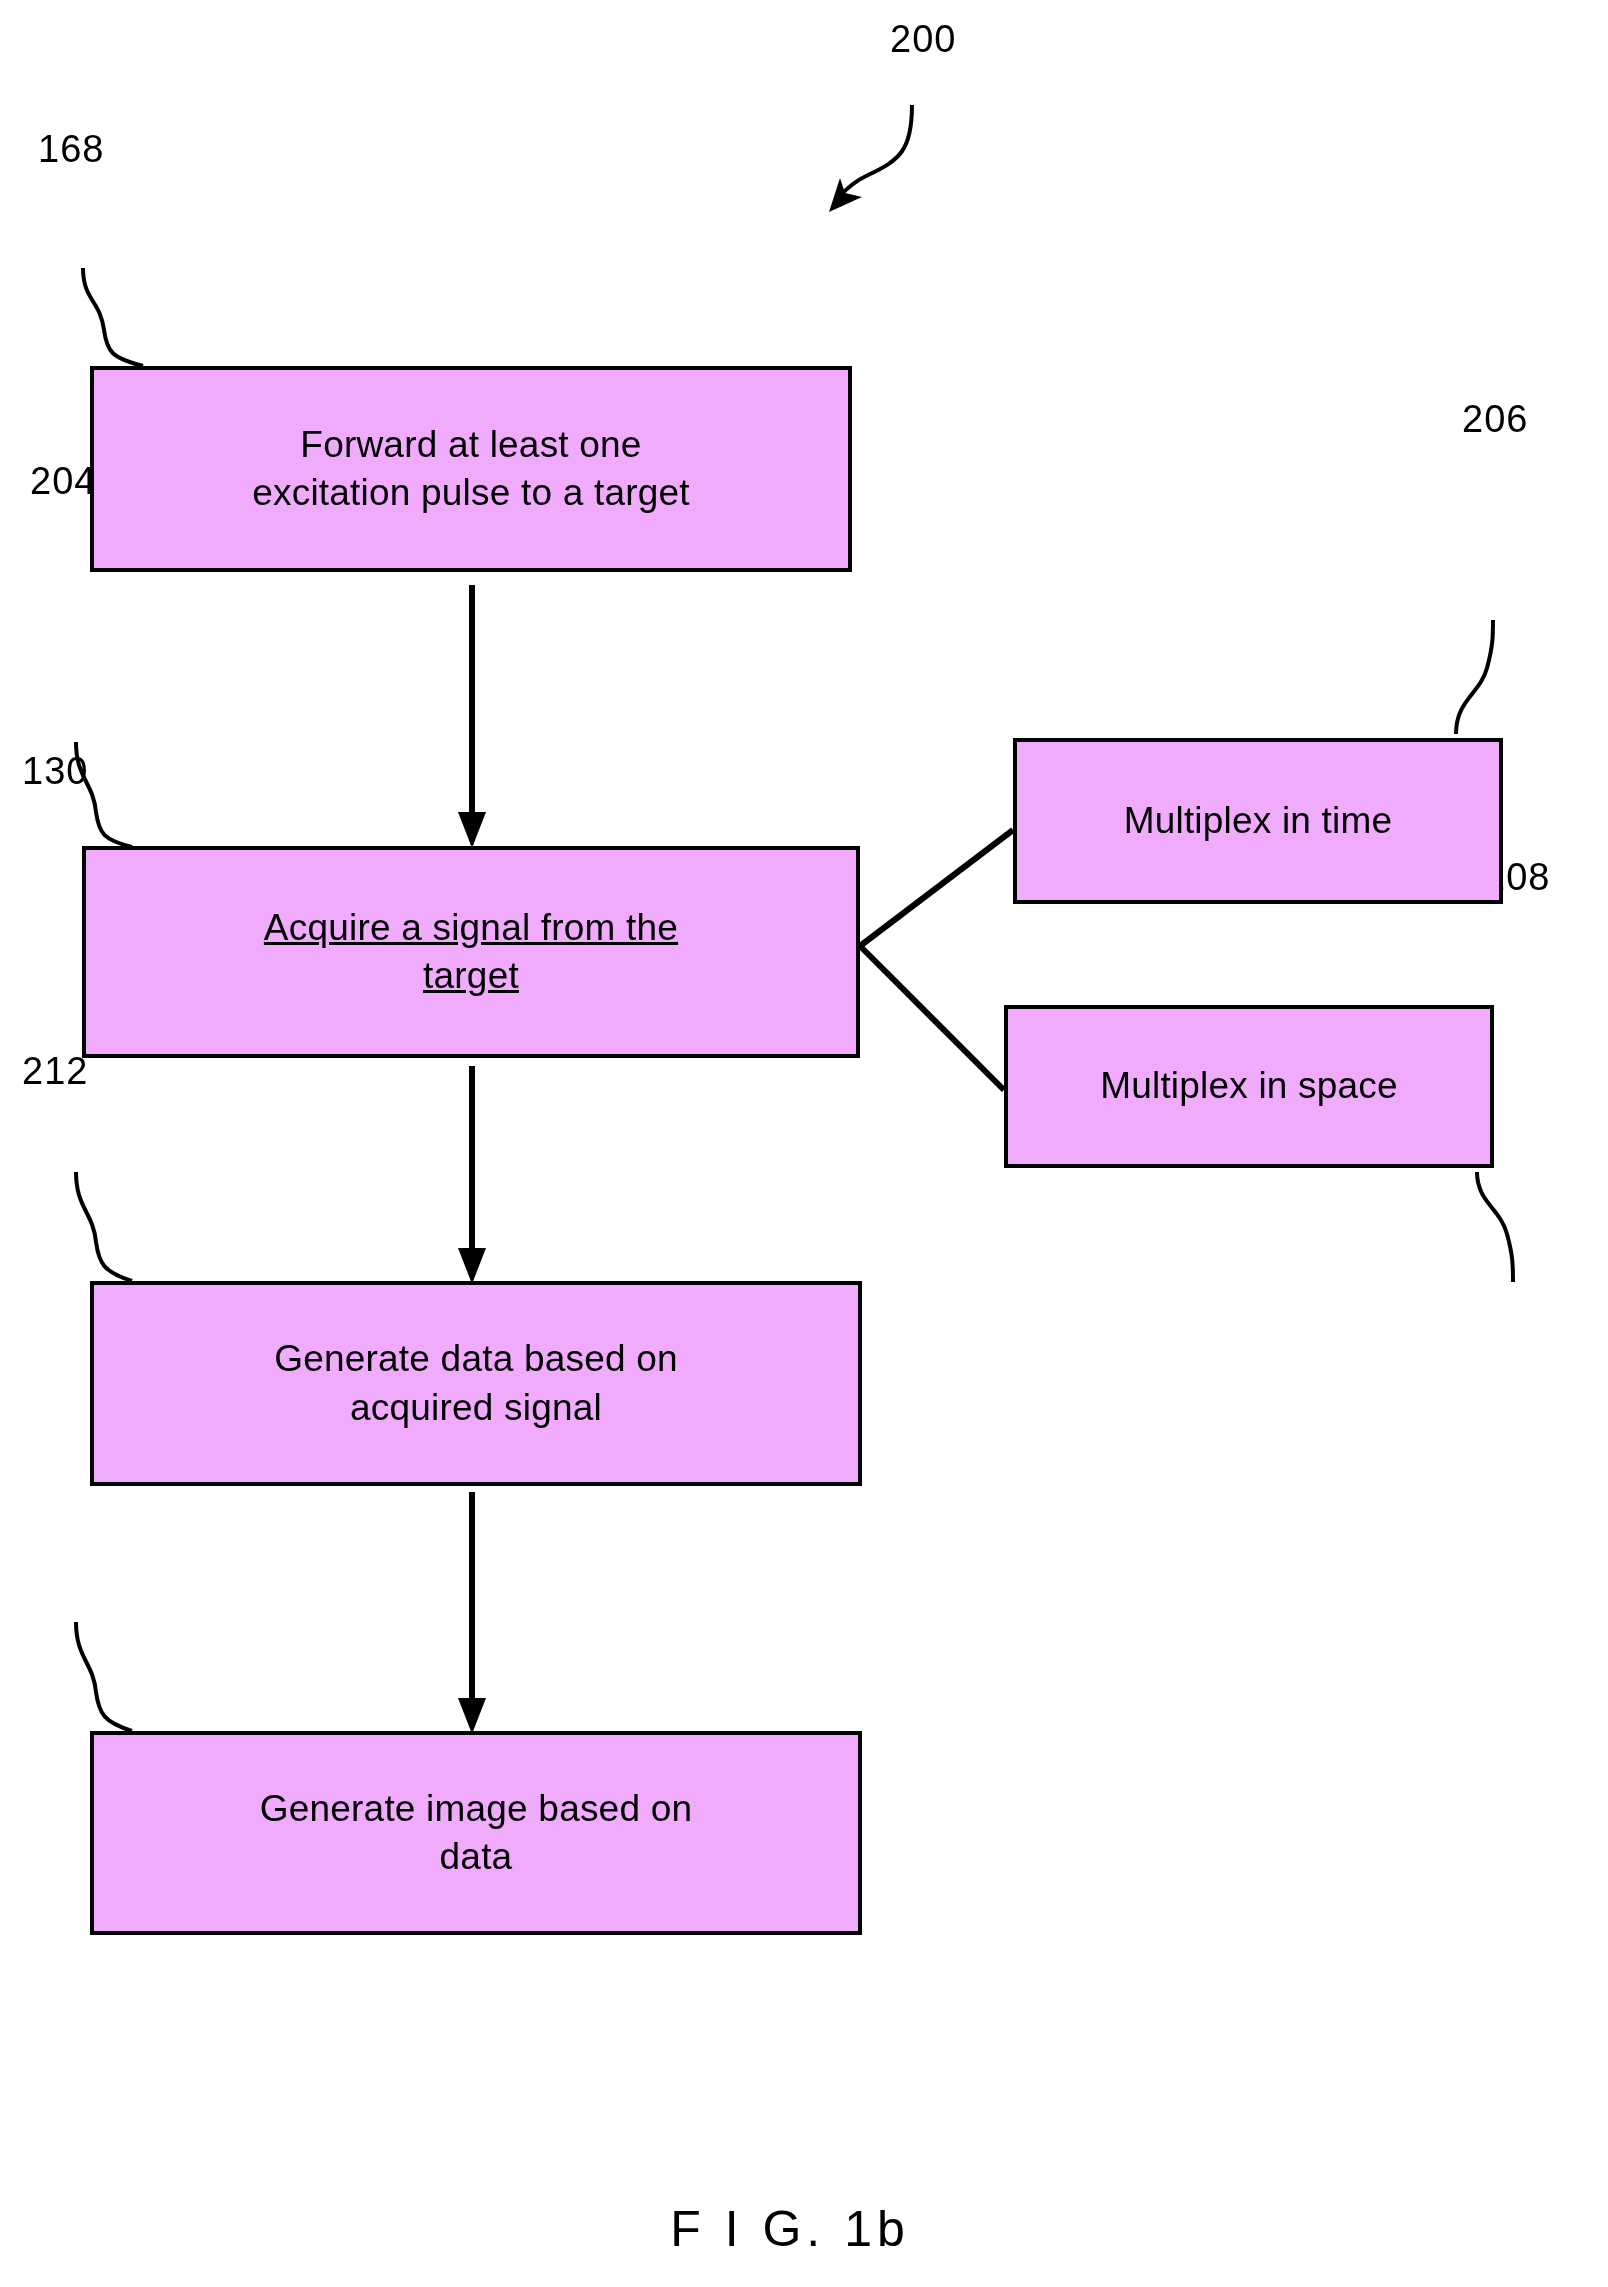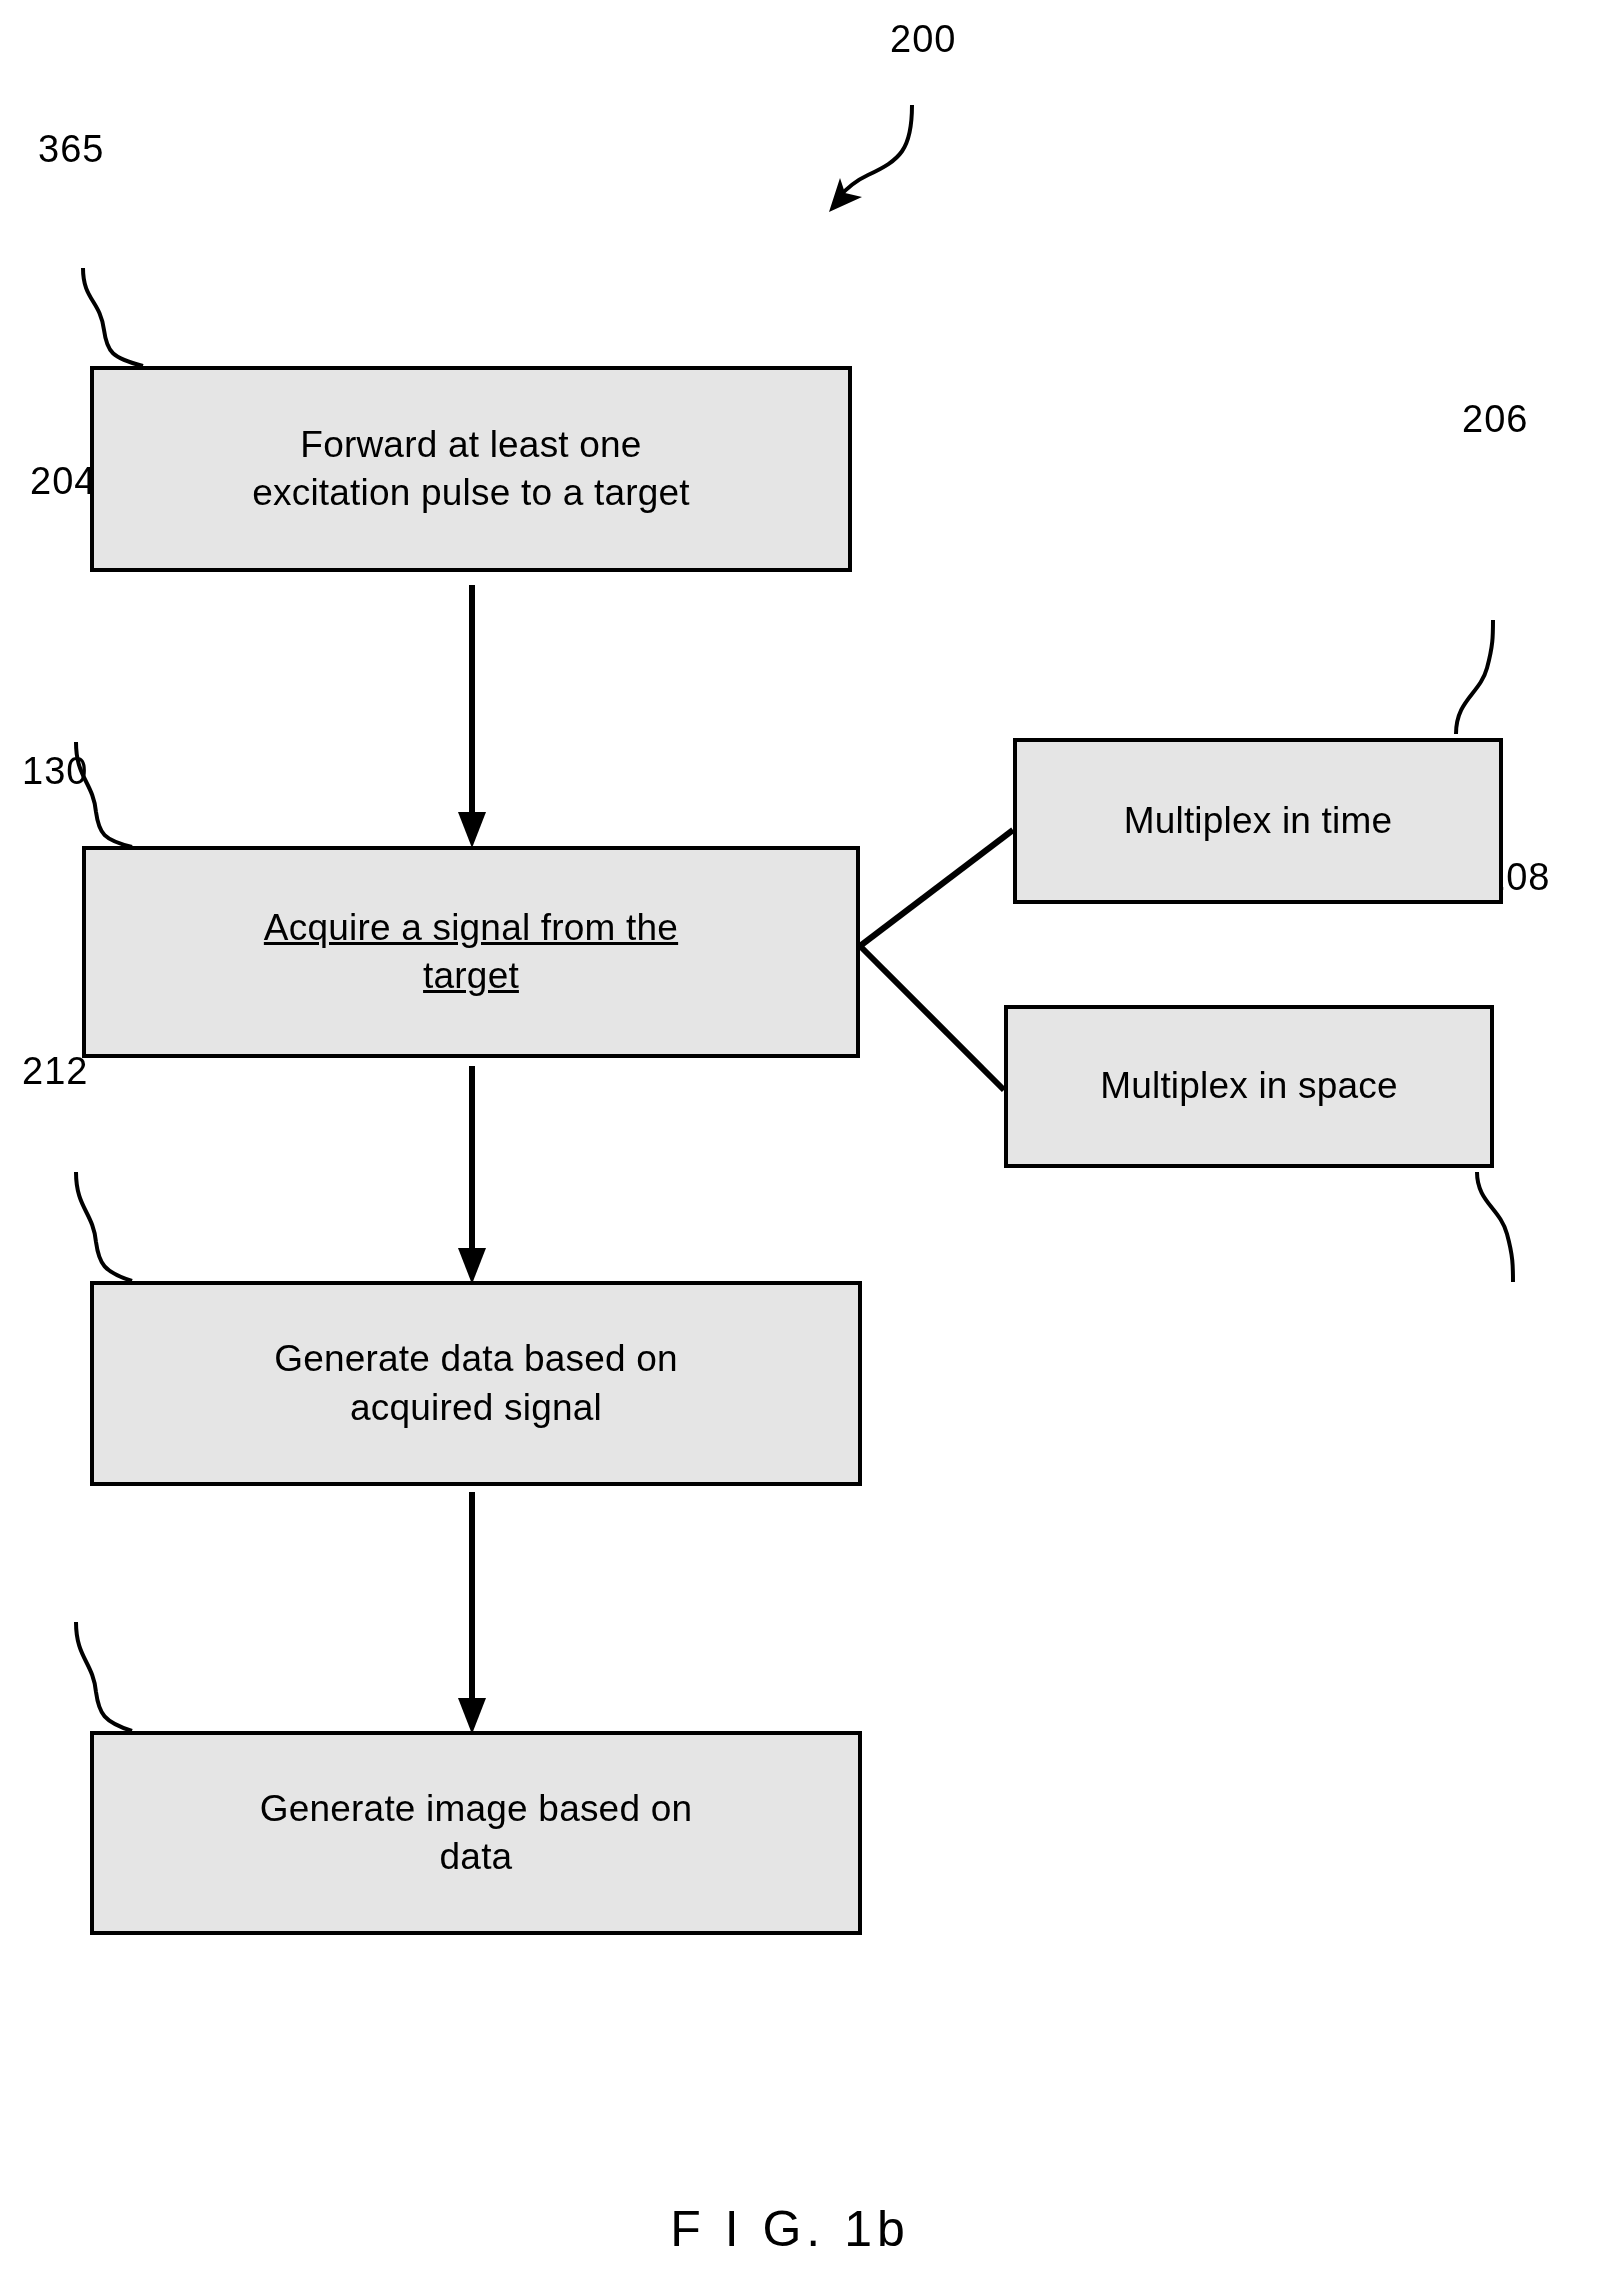--- a/index.html
+++ b/index.html
@@ -16,21 +16,21 @@
     position: relative;
     width: 1608px;
     height: 2287px;
     background: #ffffff;
     overflow: hidden;
   }
   
   .fc-box {
     position: absolute;
     box-sizing: border-box;
-    background: #e5e5e5;
+    background: #f0abfc;
     border: 4px solid #000000;
     display: flex;
     align-items: center;
     justify-content: center;
     text-align: center;
     line-height: 1.30;
     font-size: 37px;
     letter-spacing: 0.2px;
     padding: 0 14px;
   }
@@ -117,21 +117,21 @@
     <line x1="472" y1="1492" x2="472" y2="1698" stroke-width="6"></line>
     <polygon points="458,1698 486,1698 472,1734"></polygon>
 
     <line x1="860" y1="946" x2="1013" y2="830" stroke-width="6"></line>
 
     <line x1="860" y1="946" x2="1004" y2="1090" stroke-width="6"></line>
   </svg>
 
   <div class="ref-num" style="left:890px; top:20px;">200</div>
 
-  <div class="ref-num" style="left:38px; top:130px;">365</div>
+  <div class="ref-num" style="left:38px; top:130px;">168</div>
 
   <div class="ref-num" style="left:30px; top:462px;">204</div>
 
   <div class="ref-num" style="left:1462px; top:400px;">206</div>
 
   <div class="ref-num" style="left:1484px; top:858px;">208</div>
 
   <div class="ref-num" style="left:22px; top:752px;">130</div>
 
   <div class="ref-num" style="left:22px; top:1052px;">212</div>

